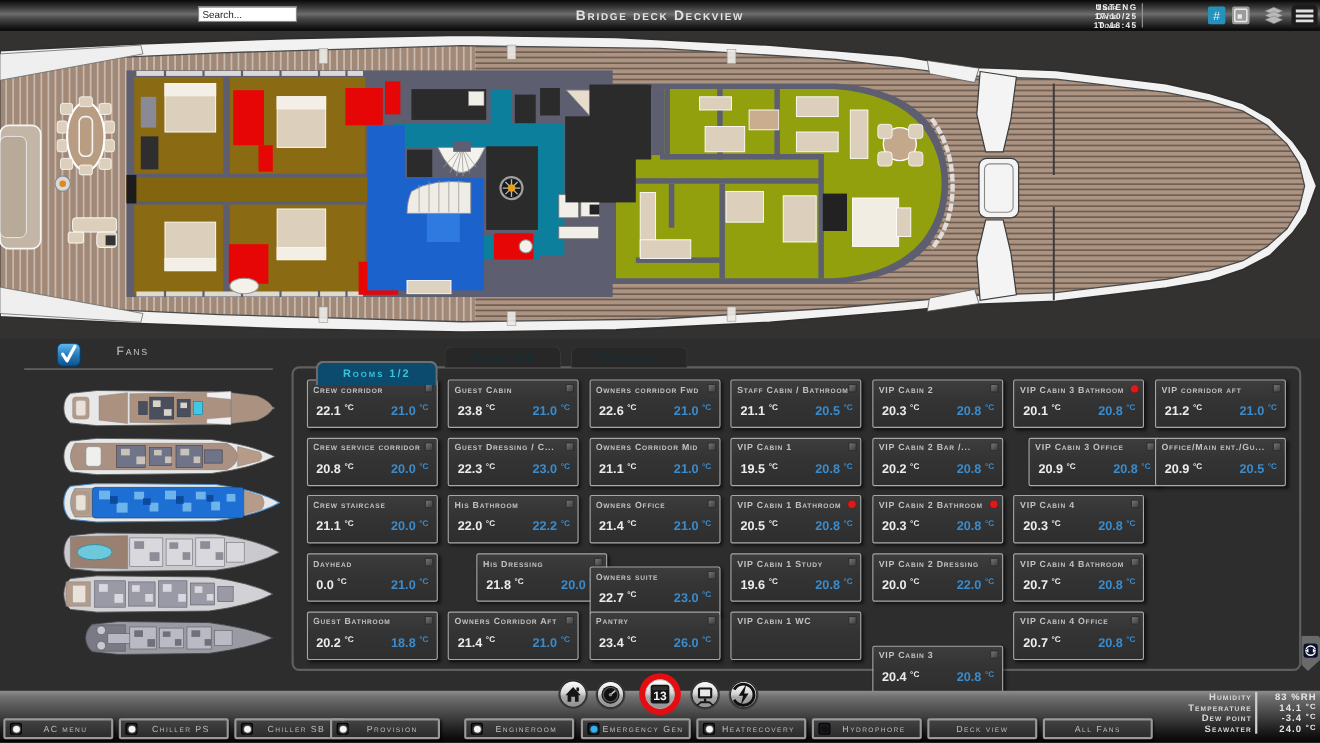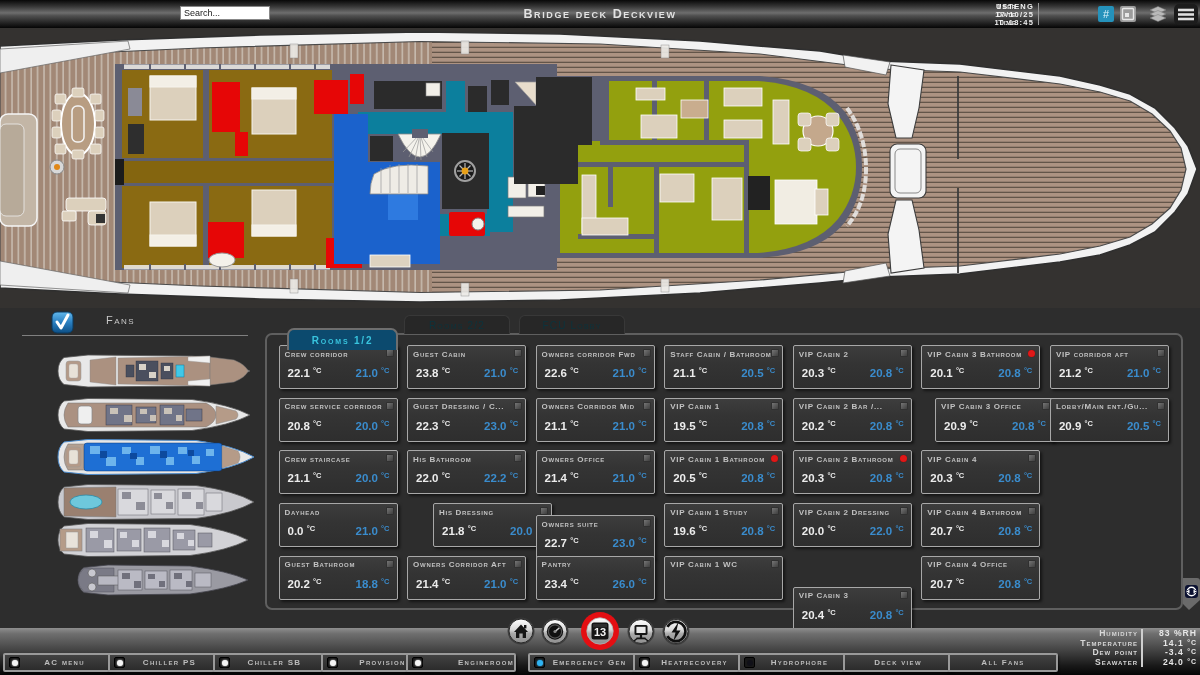--- a/index.html
+++ b/index.html
@@ -24,21 +24,21 @@
 
 .card{position:absolute;width:119px;height:44px;background:linear-gradient(180deg,#3d3d3d 0%,#343434 40%,#2e2e2e 100%);border:1px solid #a8a8a8;border-radius:2px;box-shadow:2px 2px 3px rgba(0,0,0,.55);}
 .ct{position:absolute;left:5px;top:3.5px;width:102px;color:#c2c2c2;font-size:8px;letter-spacing:0.7px;font-variant:small-caps;font-weight:bold;white-space:nowrap;overflow:hidden;}
 .ic{position:absolute;right:3px;top:3px;width:8px;height:8px;background:linear-gradient(135deg,#757575,#3e3e3e);border:1px solid #303030;border-radius:1px;}
 .icr{position:absolute;right:4px;top:4px;width:7px;height:7px;background:#e01818;border-radius:50%;box-shadow:0 0 1px #600;}
 .tl{position:absolute;left:8px;top:20px;color:#ececec;font-size:11.5px;font-weight:bold;letter-spacing:0;}
 .tr{position:absolute;right:7px;top:20px;color:#3a8ccd;font-size:11.5px;font-weight:bold;letter-spacing:0;}
 .dg{font-size:7.5px;vertical-align:4px;letter-spacing:0;}
 
 #botband{left:0;top:628px;width:1200px;height:47px;background:linear-gradient(180deg,#8e8e8e 0%,#6f6f6f 12%,#565656 32%,#383838 56%,#191919 80%,#050505 100%);}
-.btn{position:absolute;top:653px;width:110px;height:19px;background:linear-gradient(180deg,#424242,#2b2b2b);border:2px solid #999;border-radius:2px;color:#bdbdbd;font-size:8px;letter-spacing:1.3px;font-variant:small-caps;font-weight:bold;text-align:center;line-height:15px;box-shadow:1px 2px 2px rgba(0,0,0,.6);}
+.btn{position:absolute;top:653px;width:100px;height:19px;background:linear-gradient(180deg,#424242,#2b2b2b);border:2px solid #999;border-radius:2px;color:#bdbdbd;font-size:8px;letter-spacing:1.3px;font-variant:small-caps;font-weight:normal;text-align:center;line-height:15px;box-shadow:1px 2px 2px rgba(0,0,0,.6);}
 .led{position:absolute;left:4px;top:2px;width:11px;height:11px;background:#181818;border-radius:2px;border:1px solid #000;}
 .led i{position:absolute;left:2px;top:2px;width:6px;height:6px;border-radius:50%;display:block;}
 .ledw i{background:#f5f5f5;box-shadow:0 0 2px #fff;}
 .ledb i{background:#2fb3f2;box-shadow:0 0 2px #2fb3f2;}
 .ledd i{background:#101018;}
 .inf{position:absolute;color:#e6e6e6;font-size:8.6px;letter-spacing:1px;font-variant:small-caps;font-weight:bold;line-height:9.7px;text-align:right;white-space:nowrap;}
 </style></head><body>
 <div id="stage">
 <div class="abs" id="lowbg"></div>
 <div class="abs" id="topbar"></div>
@@ -509,21 +509,21 @@
       <span class="tl">20.2 <span class="dg">°C</span></span>
       <span class="tr">20.8 <span class="dg">°C</span></span>
     </div>
 <div class="card" style="left:887px;top:397.7px;margin-left:48px;">
       <span class="ct">VIP Cabin 3 Office</span>
       <span class="ic"></span>
       <span class="tl">20.9 <span class="dg">°C</span></span>
       <span class="tr">20.8 <span class="dg">°C</span></span>
     </div>
 <div class="card" style="left:1049.9px;top:397.7px;">
-      <span class="ct">Lobby/Main ent./Gu...</span>
+      <span class="ct">Office/Main ent./Gu...</span>
       <span class="ic"></span>
       <span class="tl">20.9 <span class="dg">°C</span></span>
       <span class="tr">20.5 <span class="dg">°C</span></span>
     </div>
 <div class="card" style="left:278.5px;top:450.4px;">
       <span class="ct">Crew staircase</span>
       <span class="ic"></span>
       <span class="tl">21.1 <span class="dg">°C</span></span>
       <span class="tr">20.0 <span class="dg">°C</span></span>
     </div>
@@ -692,24 +692,24 @@
 </svg>
 <div class="btn" style="left:3px;padding-left:13px;"><span class="led ledw">
         <i></i>
       </span>AC menu</div>
 <div class="btn" style="left:108px;padding-left:13px;"><span class="led ledw">
         <i></i>
       </span>Chiller PS</div>
 <div class="btn" style="left:213px;padding-left:13px;"><span class="led ledw">
         <i></i>
       </span>Chiller SB</div>
-<div class="btn" style="left:321px;padding-left:13px;"><span class="led ledw">
+<div class="btn" style="left:300px;padding-left:13px;"><span class="led ledw">
         <i></i>
       </span>Provision</div>
-<div class="btn" style="left:406px;padding-left:13px;text-align:right;"><span class="led ledw">
+<div class="btn" style="left:422px;padding-left:13px;"><span class="led ledw">
         <i></i>
       </span>Engineroom</div>
 <div class="btn" style="left:528px;padding-left:13px;"><span class="led ledb">
         <i></i>
       </span>Emergency Gen</div>
 <div class="btn" style="left:633px;padding-left:13px;"><span class="led ledw">
         <i></i>
       </span>Heatrecovery</div>
 <div class="btn" style="left:738px;padding-left:13px;"><span class="led ledd">
         <i></i>

